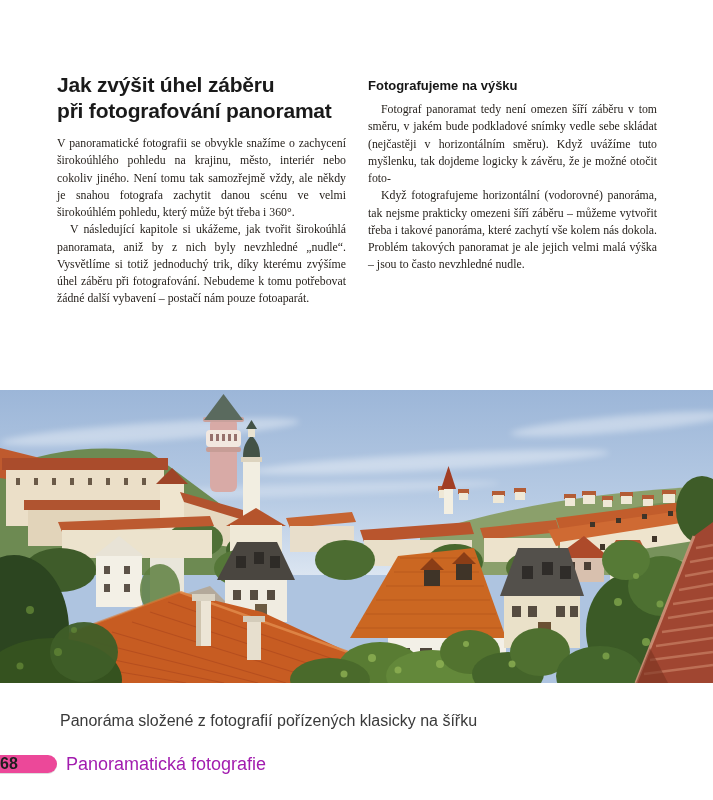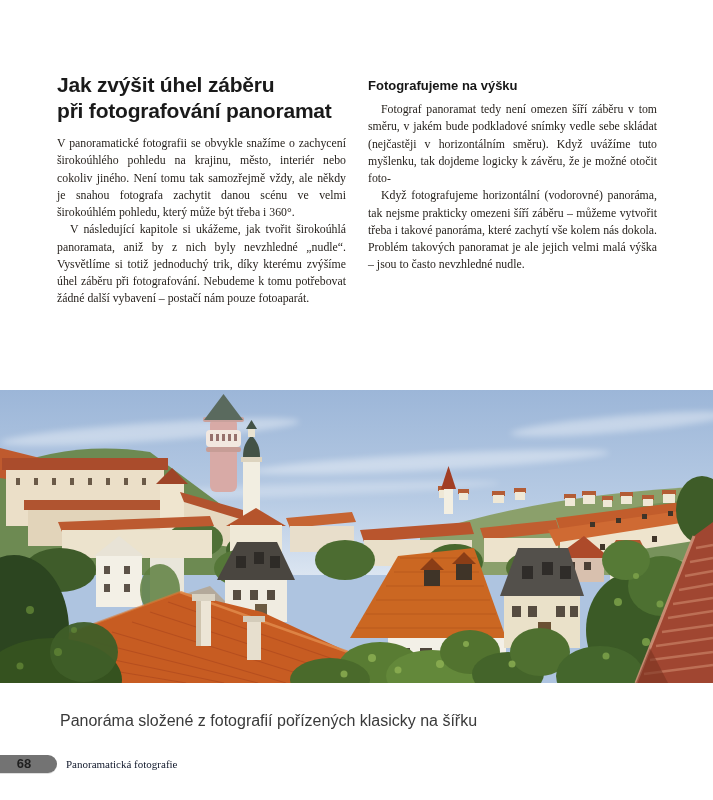--- a/index.html
+++ b/index.html
@@ -33,28 +33,28 @@
     overflow:hidden;background:#aec4e0;
   }
   .photo svg{display:block;width:713px;height:293px;}
   .caption{
     position:absolute;left:60px;top:694px;width:600px;
     font-size:16px;line-height:13px;color:#3a3a3a;margin-top:20px;
   }
   
   .pagenum-pill{
     position:absolute;left:0;top:755px;width:57px;height:18px;
-    background:#737373;border-radius:0 9px 9px 0;
+    background:#ec4899;border-radius:0 9px 9px 0;
     box-shadow:0 1px 0 rgba(0,0,0,.13);
-    text-align:center;box-sizing:border-box;padding-right:9px;
-    font-weight:700;font-size:13px;line-height:18px;color:#1f1f1f;
+    text-align:left;box-sizing:border-box;padding-right:9px;
+    font-weight:700;font-size:16px;line-height:18px;color:#1f1f1f;
   }
   .chapter{
     position:absolute;left:66px;top:755px;height:18px;
-    font-size:11px;line-height:18px;color:#0f172a;font-family:Liberation Serif, serif;
+    font-size:18px;line-height:18px;color:#a21caf;
   }
 </style>
 </head>
 <body>
 
 <div class="page">
 
   <h1 class="title"><span>Jak zvýšit úhel záběru</span><br>
   <span>při fotografování panoramat</span></h1>
 

